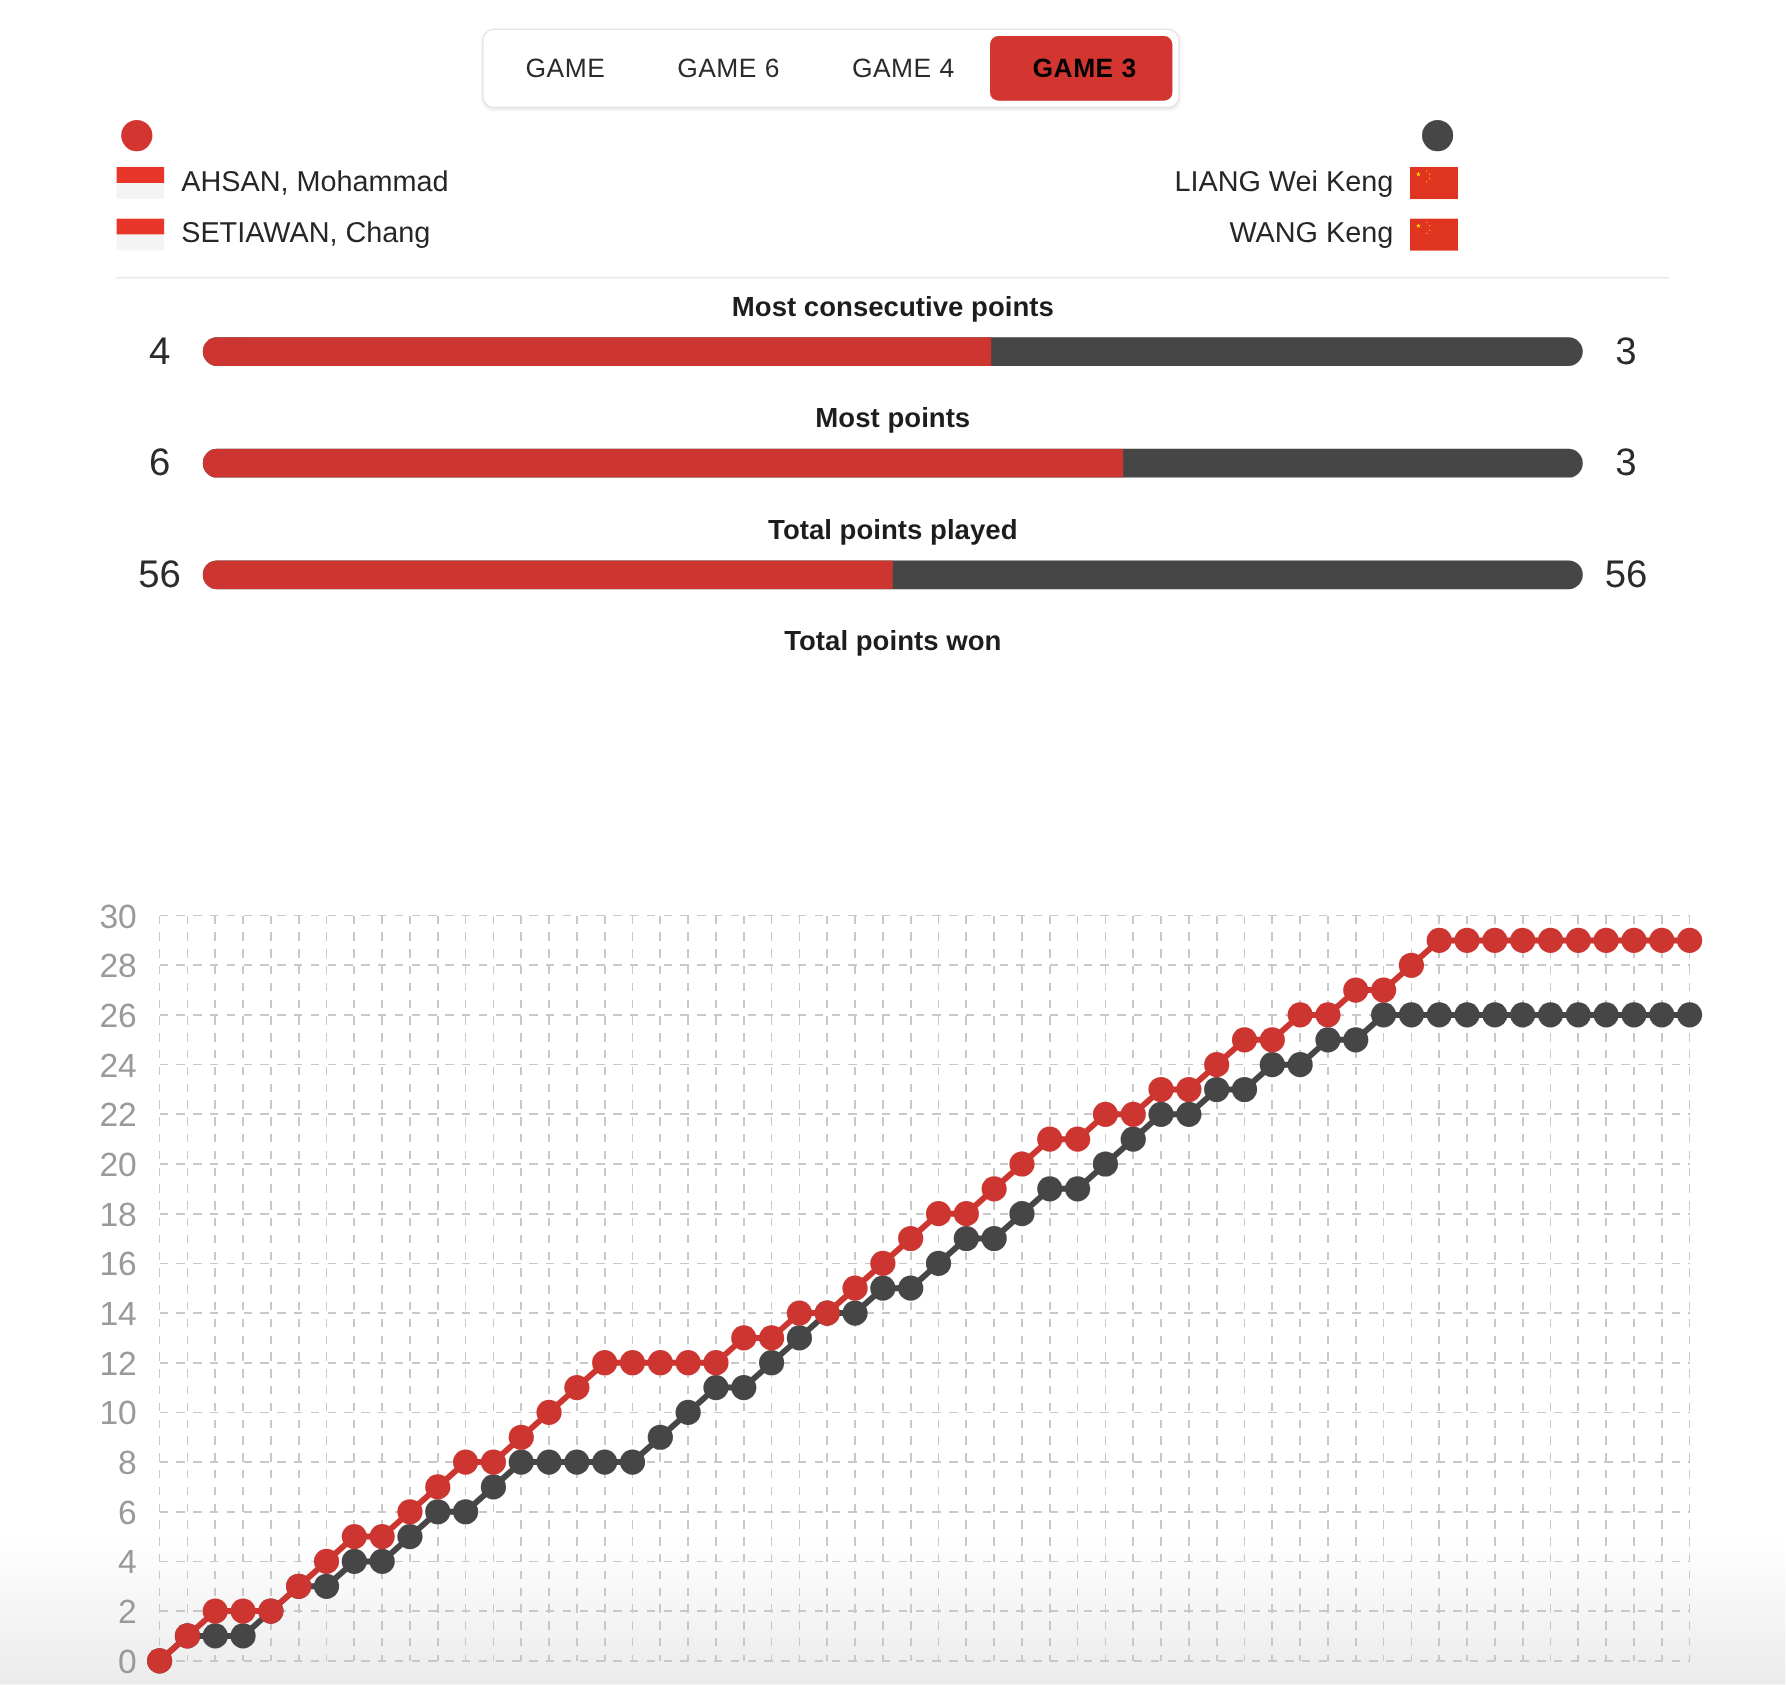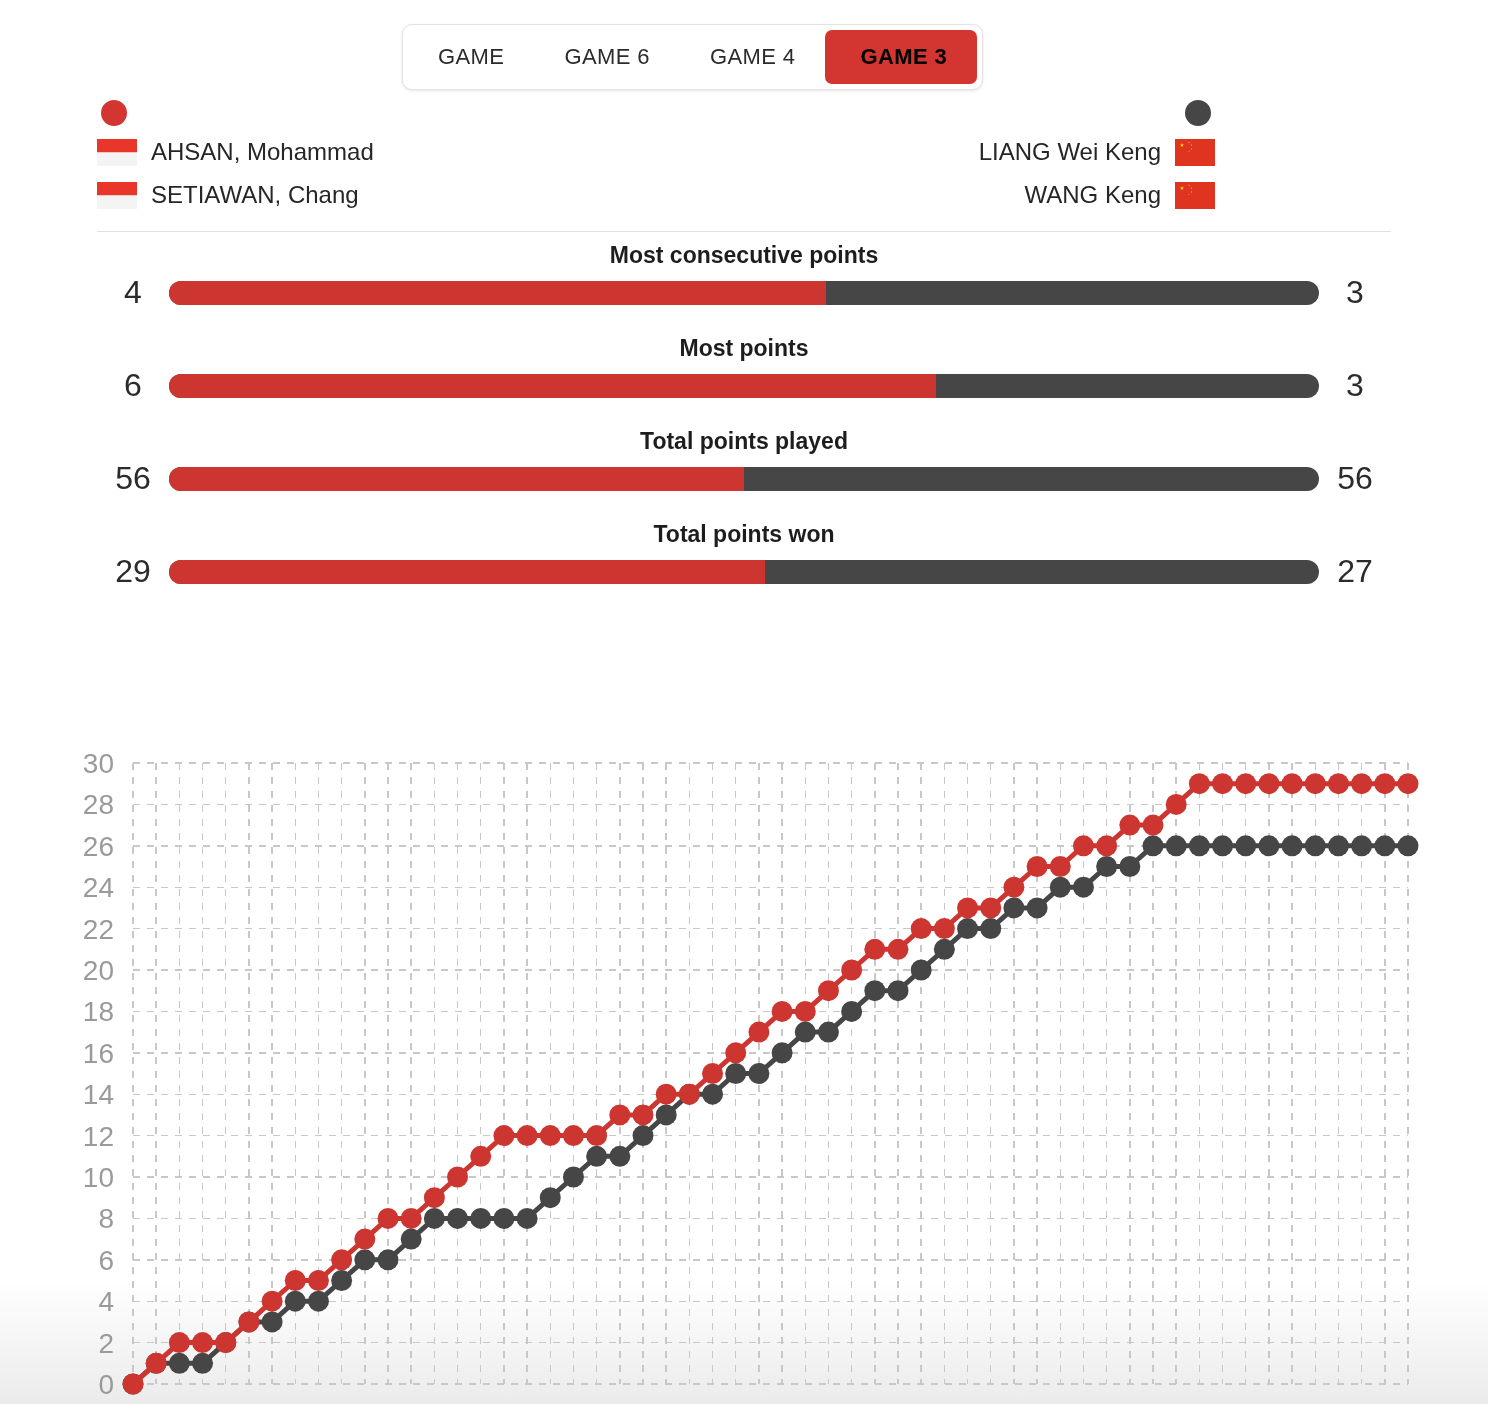--- a/index.html
+++ b/index.html
@@ -147,27 +147,20 @@
         <div class="stat-row">
           <div class="stat-val">56</div>
           <div class="bar" style="background: rgb(70, 70, 70);">
             <div class="bar-fill" style="width: 50%; background: rgb(205, 54, 48);"></div>
           </div>
           <div class="stat-val right">56</div>
         </div>
       </div>
       <div class="stat">
         <div class="stat-title">Total points won</div>
-        <div class="stat-row">
-          <div class="stat-val">29</div>
-          <div class="bar" style="background: rgb(70, 70, 70);">
-            <div class="bar-fill" style="width: 51.8%; background: rgb(205, 54, 48);"></div>
-          </div>
-          <div class="stat-val right">27</div>
-        </div>
       </div>
     </div>
 
   <div class="chart">
     <svg id="chartsvg" width="1488" height="686">
         <defs>
           <linearGradient id="bgfade" x1="0" y1="0" x2="0" y2="1">
             <stop offset="0" stop-color="#ffffff"></stop>
             <stop offset="0.82" stop-color="#ffffff"></stop>
             <stop offset="1" stop-color="#ebebeb"></stop>

